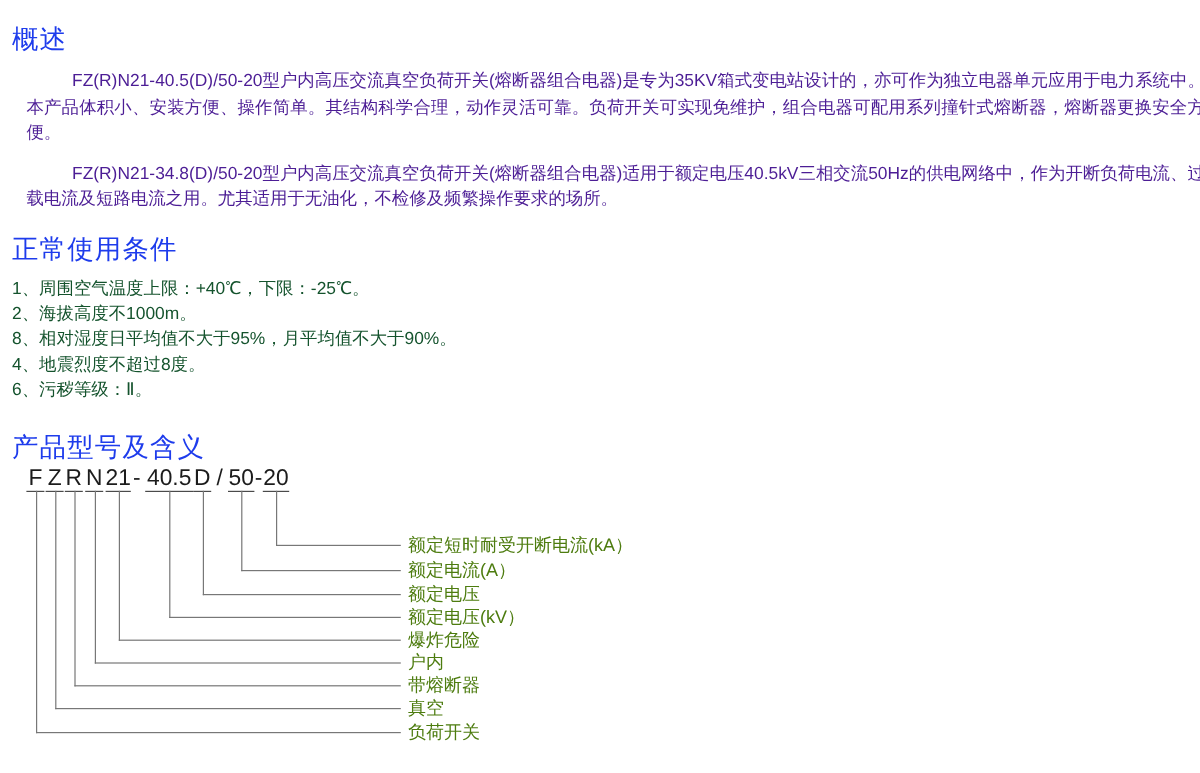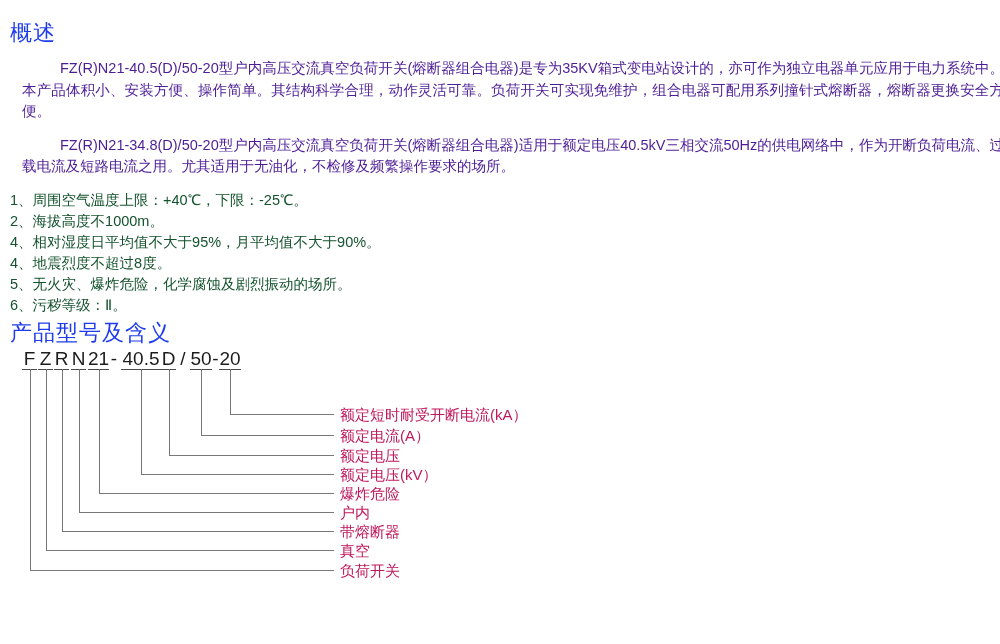--- a/index.html
+++ b/index.html
@@ -20,21 +20,21 @@
   .section-heading {
     margin: 0;
     font-size: 22px;
     line-height: 26px;
     font-weight: 500;
     color: #1e3cec;
     letter-spacing: 1px;
   }
   #heading-overview { margin-bottom: 12px; }
   #heading-conditions { margin-top: 17px; margin-bottom: 10px; }
-  #heading-model { margin-top: 4px; margin-bottom: 3px; }
+  #heading-model { margin-top: 24px; margin-bottom: 3px; }
   .body-paragraph {
     margin: 12px;
     width: 982px;
     font-size: 14.5px;
     line-height: 21.5px;
     text-indent: 38px;
     text-align: justify;
     color: #4c1d95;
   }
   .conditions-list { margin: 0; padding: 0; list-style: none; }
@@ -65,41 +65,41 @@
     position: absolute;
     border-left: 1px solid #777777;
     border-bottom: 1px solid #777777;
     box-sizing: border-box;
   }
   .model-label {
     position: absolute;
     font-size: 15px;
     line-height: 20px;
     white-space: nowrap;
-    color: #be185d;
+    color: #4d7c0f;
   }
 </style>
 </head>
 <body>
 
 <div class="page">
 
   <h2 class="section-heading" id="heading-overview">概述</h2>
 
   <p class="body-paragraph">FZ(R)N21-40.5(D)/50-20型户内高压交流真空负荷开关(熔断器组合电器)是专为35KV箱式变电站设计的，亦可作为独立电器单元应用于电力系统中。本产品体积小、安装方便、操作简单。其结构科学合理，动作灵活可靠。负荷开关可实现免维护，组合电器可配用系列撞针式熔断器，熔断器更换安全方便。</p>
 
   <p class="body-paragraph">FZ(R)N21-34.8(D)/50-20型户内高压交流真空负荷开关(熔断器组合电器)适用于额定电压40.5kV三相交流50Hz的供电网络中，作为开断负荷电流、过载电流及短路电流之用。尤其适用于无油化，不检修及频繁操作要求的场所。</p>
 
+  <h2 class="section-heading" id="heading-conditions">正常使用条件</h2>
 
   <ul class="conditions-list">
     <li>1、周围空气温度上限：+40℃，下限：-25℃。</li>
     <li>2、海拔高度不1000m。</li>
-    <li>4、相对湿度日平均值不大于95%，月平均值不大于90%。</li>
+    <li>8、相对湿度日平均值不大于95%，月平均值不大于90%。</li>
     <li>4、地震烈度不超过8度。</li>
-    <li>5、无火灾、爆炸危险，化学腐蚀及剧烈振动的场所。</li>
     <li>6、污秽等级：Ⅱ。</li>
   </ul>
 
   <h2 class="section-heading" id="heading-model">产品型号及含义</h2>
 
   <div class="model-diagram" id="model-diagram">
       <span class="code-token u" style="left: 22px; width: 15px;">F</span>
       <span class="code-token u" style="left: 38px; width: 15px;">Z</span>
       <span class="code-token u" style="left: 54px; width: 15px;">R</span>
       <span class="code-token u" style="left: 71px; width: 15px;">N</span>

